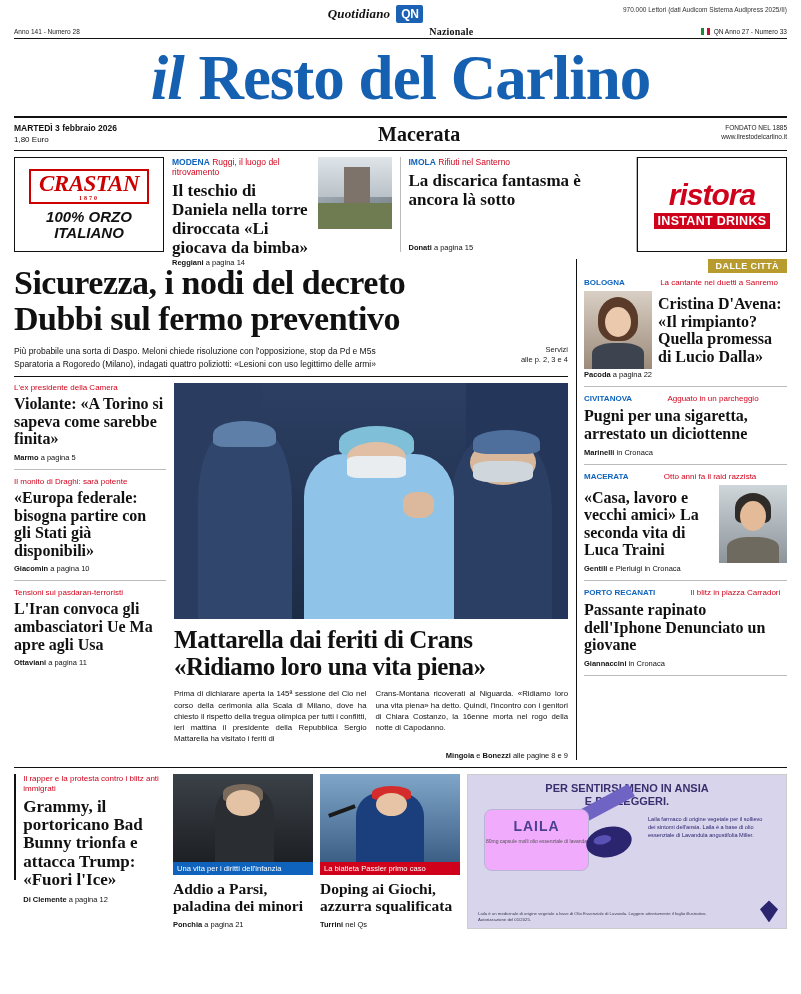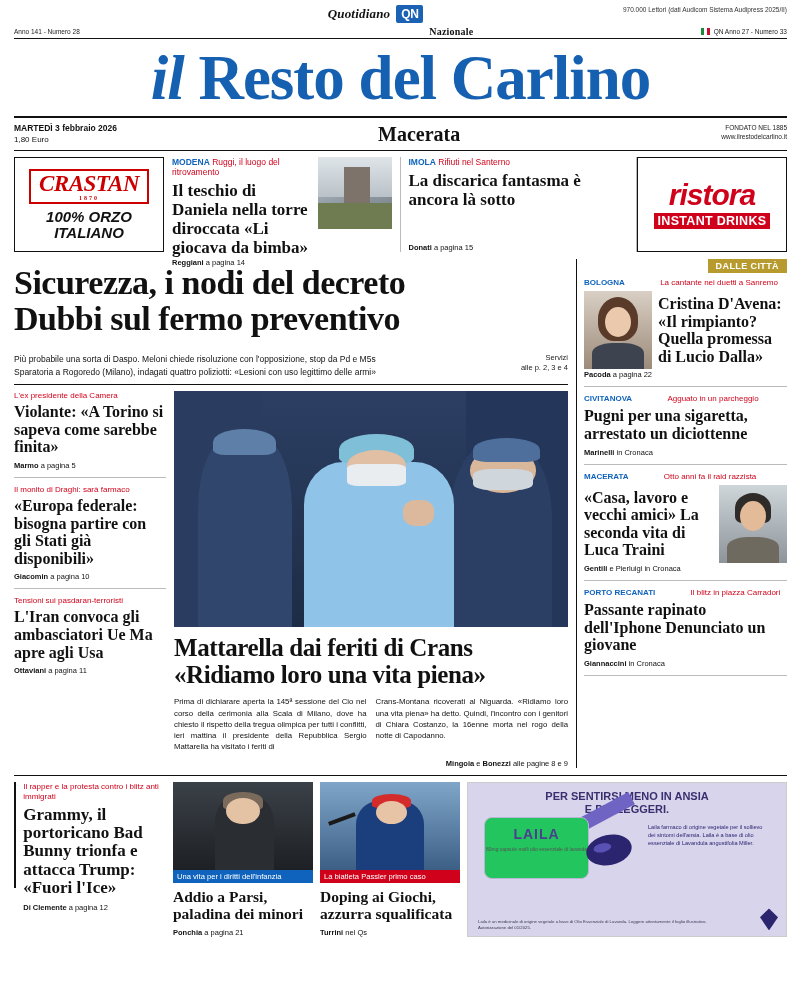--- a/index.html
+++ b/index.html
@@ -75,21 +75,21 @@
   .t-photo .sky { position:absolute; inset:0 0 45% 0; background:linear-gradient(#dfe5e9,#b9c2c8);}
   .t-photo .tower { position:absolute; left:26px; top:10px; width:26px; height:46px; background:#7d736a;}
   .t-photo .grass { position:absolute; left:0; right:0; bottom:0; height:26px; background:#6f7c52;}
 
   
   .main { display:flex; gap:8px; margin-top:7px; }
   .leftcol { width:554px; }
   .rightcol { width:211px; border-left:1px solid #111; padding-left:7px; }
 
   .headline { font-family:"Liberation Serif", serif; font-weight:700; font-size:34px; line-height:1.07; letter-spacing:-.5px; margin:6px 0 0 0;}
-  .standfirst { font-family:"Liberation Sans", sans-serif; font-size:8.5px; line-height:1.5; margin-top:15px; display:flex; gap:6px;}
+  .standfirst { font-family:"Liberation Sans", sans-serif; font-size:8.5px; line-height:1.5; margin-top:7px; display:flex; gap:6px;}
   .standfirst .txt { flex:1; }
   .standfirst .servizi { width:58px; font-size:7.5px; text-align:right; color:#222; line-height:1.3;}
   .rule { border-top:1px solid #111; margin-top:6px;}
 
   .body2 { display:flex; gap:8px; margin-top:6px; }
   .briefs { width:152px; }
   .brief { border-bottom:1px solid #bbb; padding-bottom:7px; margin-bottom:7px; }
   .brief:last-child { border-bottom:none; }
   .brief .k { font-family:"Liberation Sans", sans-serif; font-size:8px; color:#d0021b; }
   .brief h4 { margin:3px 0 5px 0; font-family:"Liberation Serif", serif; font-weight:700; font-size:16px; line-height:1.1;}
@@ -164,21 +164,21 @@
   .bphoto.p2 .cap { position:absolute; left:37%; top:14%; width:28%; height:16%; background:#d42b2b; border-radius:50% 50% 20% 20%;}
   .bphoto.p2 .gun { position:absolute; left:6%; top:40%; width:20%; height:5%; background:#1a1a1a; transform:rotate(-20deg);}
   .bstrip { font-family:"Liberation Sans", sans-serif; font-size:7.6px; color:#fff; background:#0f63bd; padding:2px 4px;}
   .bstrip.red { background:#d0021b;}
   .bcol2 h4, .bcol3 h4 { margin:5px 0 6px 0; font-family:"Liberation Serif", serif; font-weight:700; font-size:15.5px; line-height:1.12;}
   .bcol2 .by, .bcol3 .by { font-family:"Liberation Sans", sans-serif; font-size:7.5px;}
   .bcol2 .by b, .bcol3 .by b { font-weight:700;}
 
   .advert { flex:1; border:1px solid #ccc; background:#d8d4ec; position:relative; overflow:hidden; }
   .advert .hdr { text-align:center; font-family:"Liberation Sans", sans-serif; font-weight:700; font-size:11px; color:#3a2f6e; padding:7px 6px 0 6px; line-height:1.25;}
-  .advert .pack { position:absolute; left:16px; top:34px; width:105px; height:62px; background:#22c55e; border:1px solid #b9b3d6; border-radius:8px;}
+  .advert .pack { position:absolute; left:16px; top:34px; width:105px; height:62px; background:#f0abfc; border:1px solid #b9b3d6; border-radius:8px;}
   .advert .pack .brand { text-align:center; font-family:"Liberation Sans", sans-serif; font-weight:700; font-size:14px; color:#4b3f8f; margin-top:8px; letter-spacing:1px;}
   .advert .pack .sub { text-align:center; font-family:"Liberation Sans", sans-serif; font-size:5px; color:#555; margin-top:4px; line-height:1.3;}
   .advert .pill { position:absolute; left:118px; top:52px; width:46px; height:30px; background:#2b2570; border-radius:50%; transform:rotate(-12deg);}
   .advert .pill:after { content:""; position:absolute; left:8px; top:7px; width:18px; height:9px; background:#5a51b5; border-radius:50%;}
   .advert .ribbon { position:absolute; left:92px; top:26px; width:76px; height:14px; background:#6f63c4; transform:rotate(-28deg);}
   .advert .copy { position:absolute; left:180px; top:40px; width:120px; font-family:"Liberation Sans", sans-serif; font-size:5.6px; color:#2b2570; line-height:1.45;}
   .advert .legal { position:absolute; left:10px; bottom:6px; right:60px; font-family:"Liberation Sans", sans-serif; font-size:4.3px; color:#3a3a55; line-height:1.3;}
   .advert .mark { position:absolute; right:8px; bottom:6px; width:18px; height:22px; background:#2b2570; clip-path:polygon(50% 0,100% 40%,50% 100%,0 40%);}
 </style>
 </head>
@@ -304,21 +304,21 @@
           <div class="brief">
             <div class="k">L'ex presidente della Camera</div>
             <h4>Violante: «A Torino si sapeva come sarebbe finita»</h4>
             <div class="by">
               <b>Marmo</b>
               <span>a pagina 5</span>
             </div>
           </div>
 
           <div class="brief">
-            <div class="k">Il monito di Draghi: sarà farmaco</div>
+            <div class="k">Il monito di Draghi: sarà potente</div>
             <h4>«Europa federale: bisogna partire con gli Stati già disponibili»</h4>
             <div class="by">
               <b>Giacomin</b>
               <span>a pagina 10</span>
             </div>
           </div>
 
           <div class="brief">
             <div class="k">Tensioni sui pasdaran-terroristi</div>
             <h4>L'Iran convoca gli ambasciatori Ue Ma apre agli Usa</h4>

